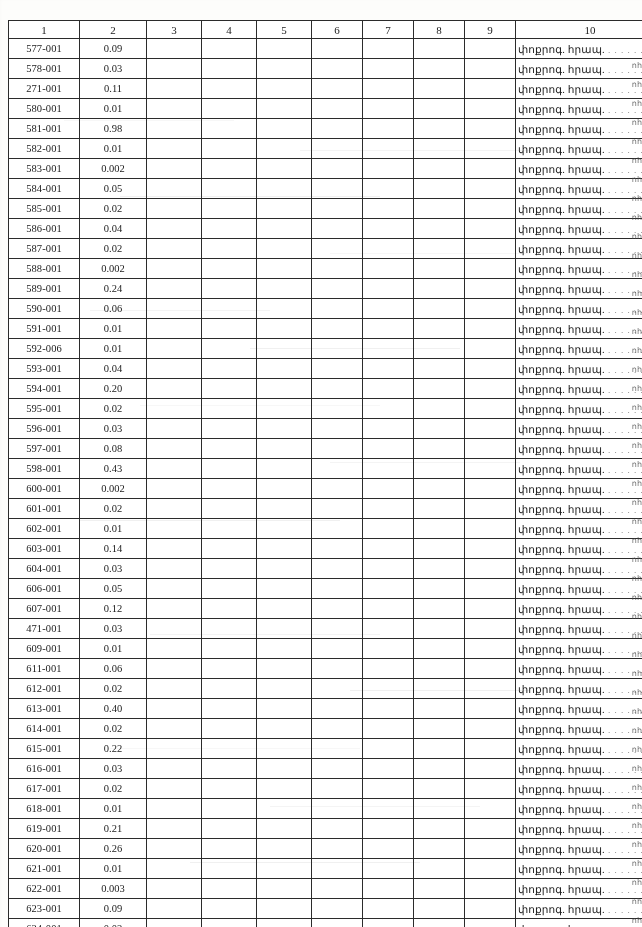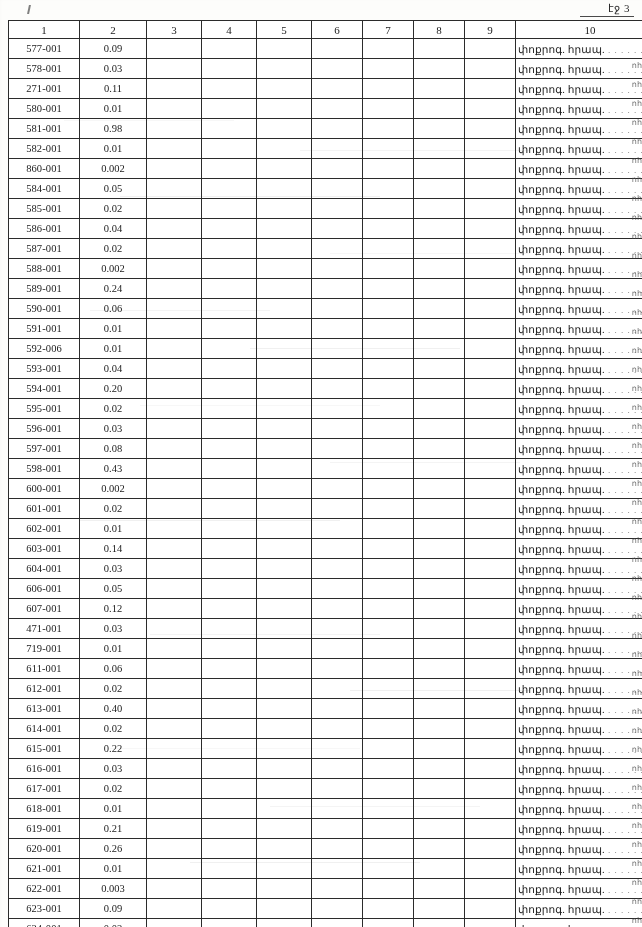--- a/index.html
+++ b/index.html
@@ -137,25 +137,20 @@
     background: rgba(60,60,60,0.16);
     height: 1px;
     pointer-events: none;
   }
 </style>
 </head>
 <body>
 
 <div class="page">
 
-  <div class="page-header">
-    <div class="hdr-stroke"></div>
-    <div class="hdr-page">էջ 3</div>
-    <div class="hdr-rule"></div>
-  </div>
 
   <table class="grid">
     <thead>
       <tr id="head-row">
           <th style="width: 66px;">1</th>
           <th style="width: 62px;">2</th>
           <th style="width: 50px;">3</th>
           <th style="width: 50px;">4</th>
           <th style="width: 50px;">5</th>
           <th style="width: 46px;">6</th>
@@ -232,21 +227,21 @@
           <td></td>
           <td></td>
           <td></td>
           <td></td>
           <td></td>
           <td></td>
           <td></td>
           <td class="c-arm"><span>փոքրոգ. հրապ.</span><span class="arm-dots"> . . . . .</span><span class="arm-dots">  . . . .</span></td>
         </tr>
         <tr>
-          <td class="c-id">860-001</td>
+          <td class="c-id">583-001</td>
           <td class="c-val">0.002</td>
           <td></td>
           <td></td>
           <td></td>
           <td></td>
           <td></td>
           <td></td>
           <td></td>
           <td class="c-arm"><span>փոքրոգ. հրապ.</span><span class="arm-dots"> . . . . .</span><span class="arm-dots">  . . . .</span></td>
         </tr>
@@ -520,21 +515,21 @@
           <td></td>
           <td></td>
           <td></td>
           <td></td>
           <td></td>
           <td></td>
           <td></td>
           <td class="c-arm"><span>փոքրոգ. հրապ.</span><span class="arm-dots"> . . . . .</span><span class="arm-dots">  . . . .</span></td>
         </tr>
         <tr>
-          <td class="c-id">719-001</td>
+          <td class="c-id">609-001</td>
           <td class="c-val">0.01</td>
           <td></td>
           <td></td>
           <td></td>
           <td></td>
           <td></td>
           <td></td>
           <td></td>
           <td class="c-arm"><span>փոքրոգ. հրապ.</span><span class="arm-dots"> . . . . .</span><span class="arm-dots">  . . . .</span></td>
         </tr>

